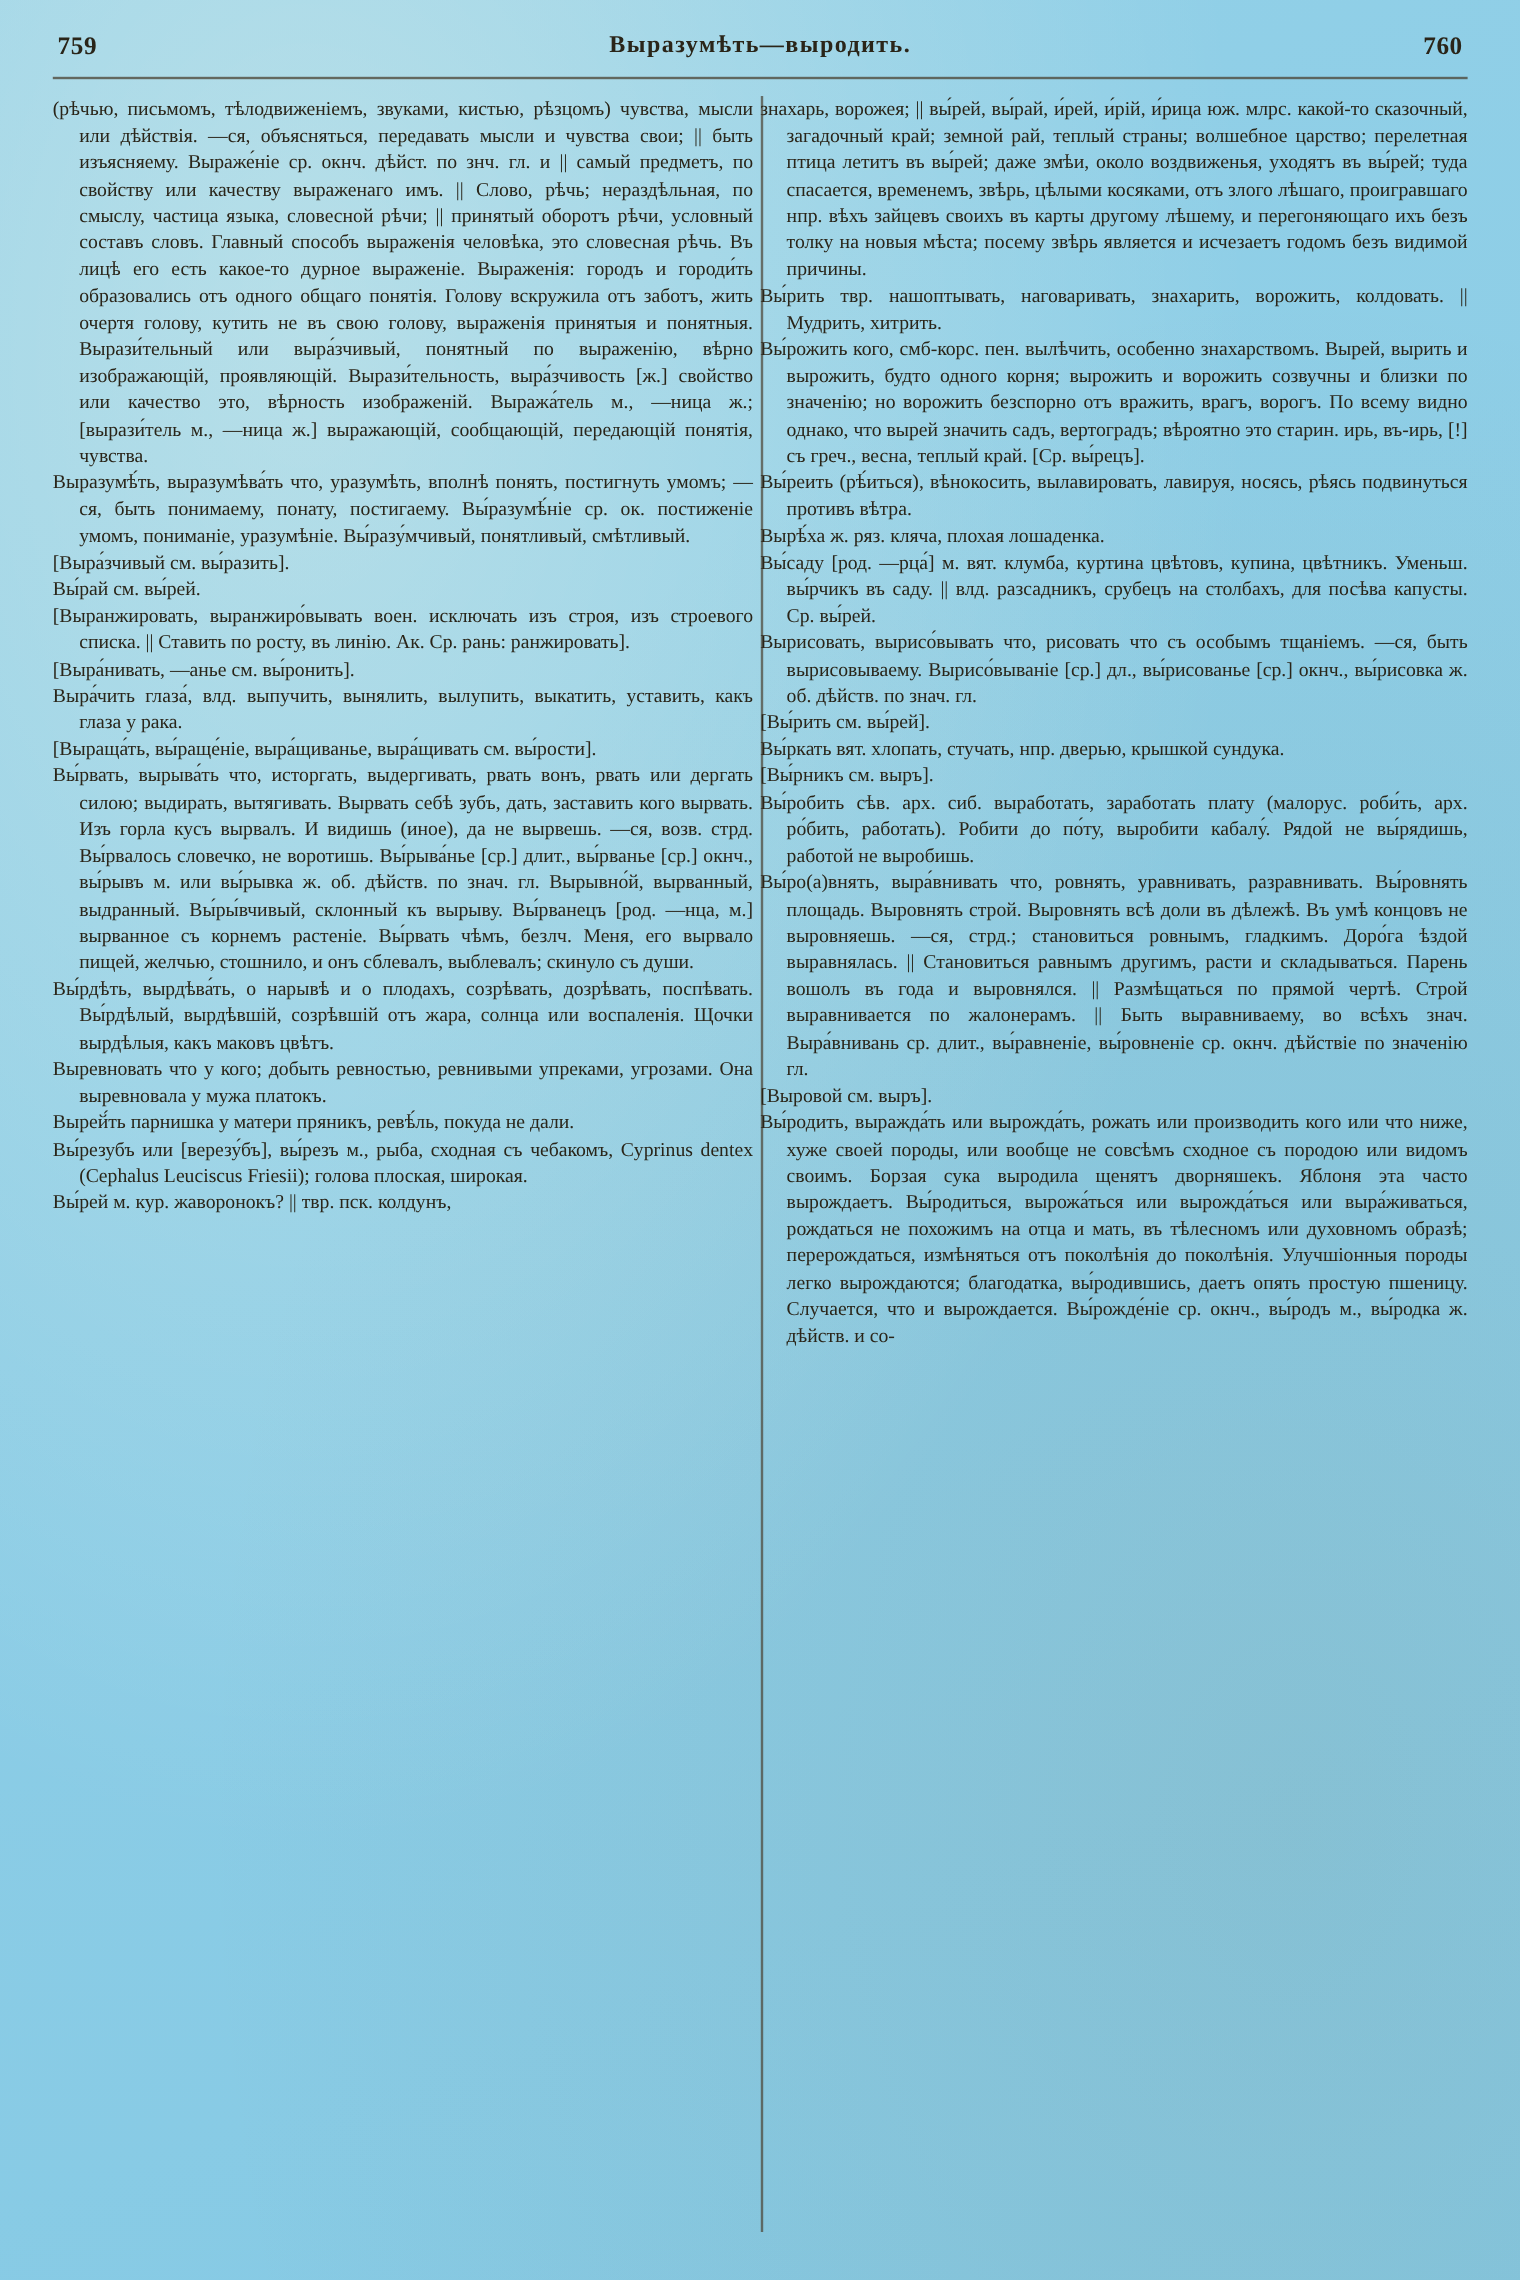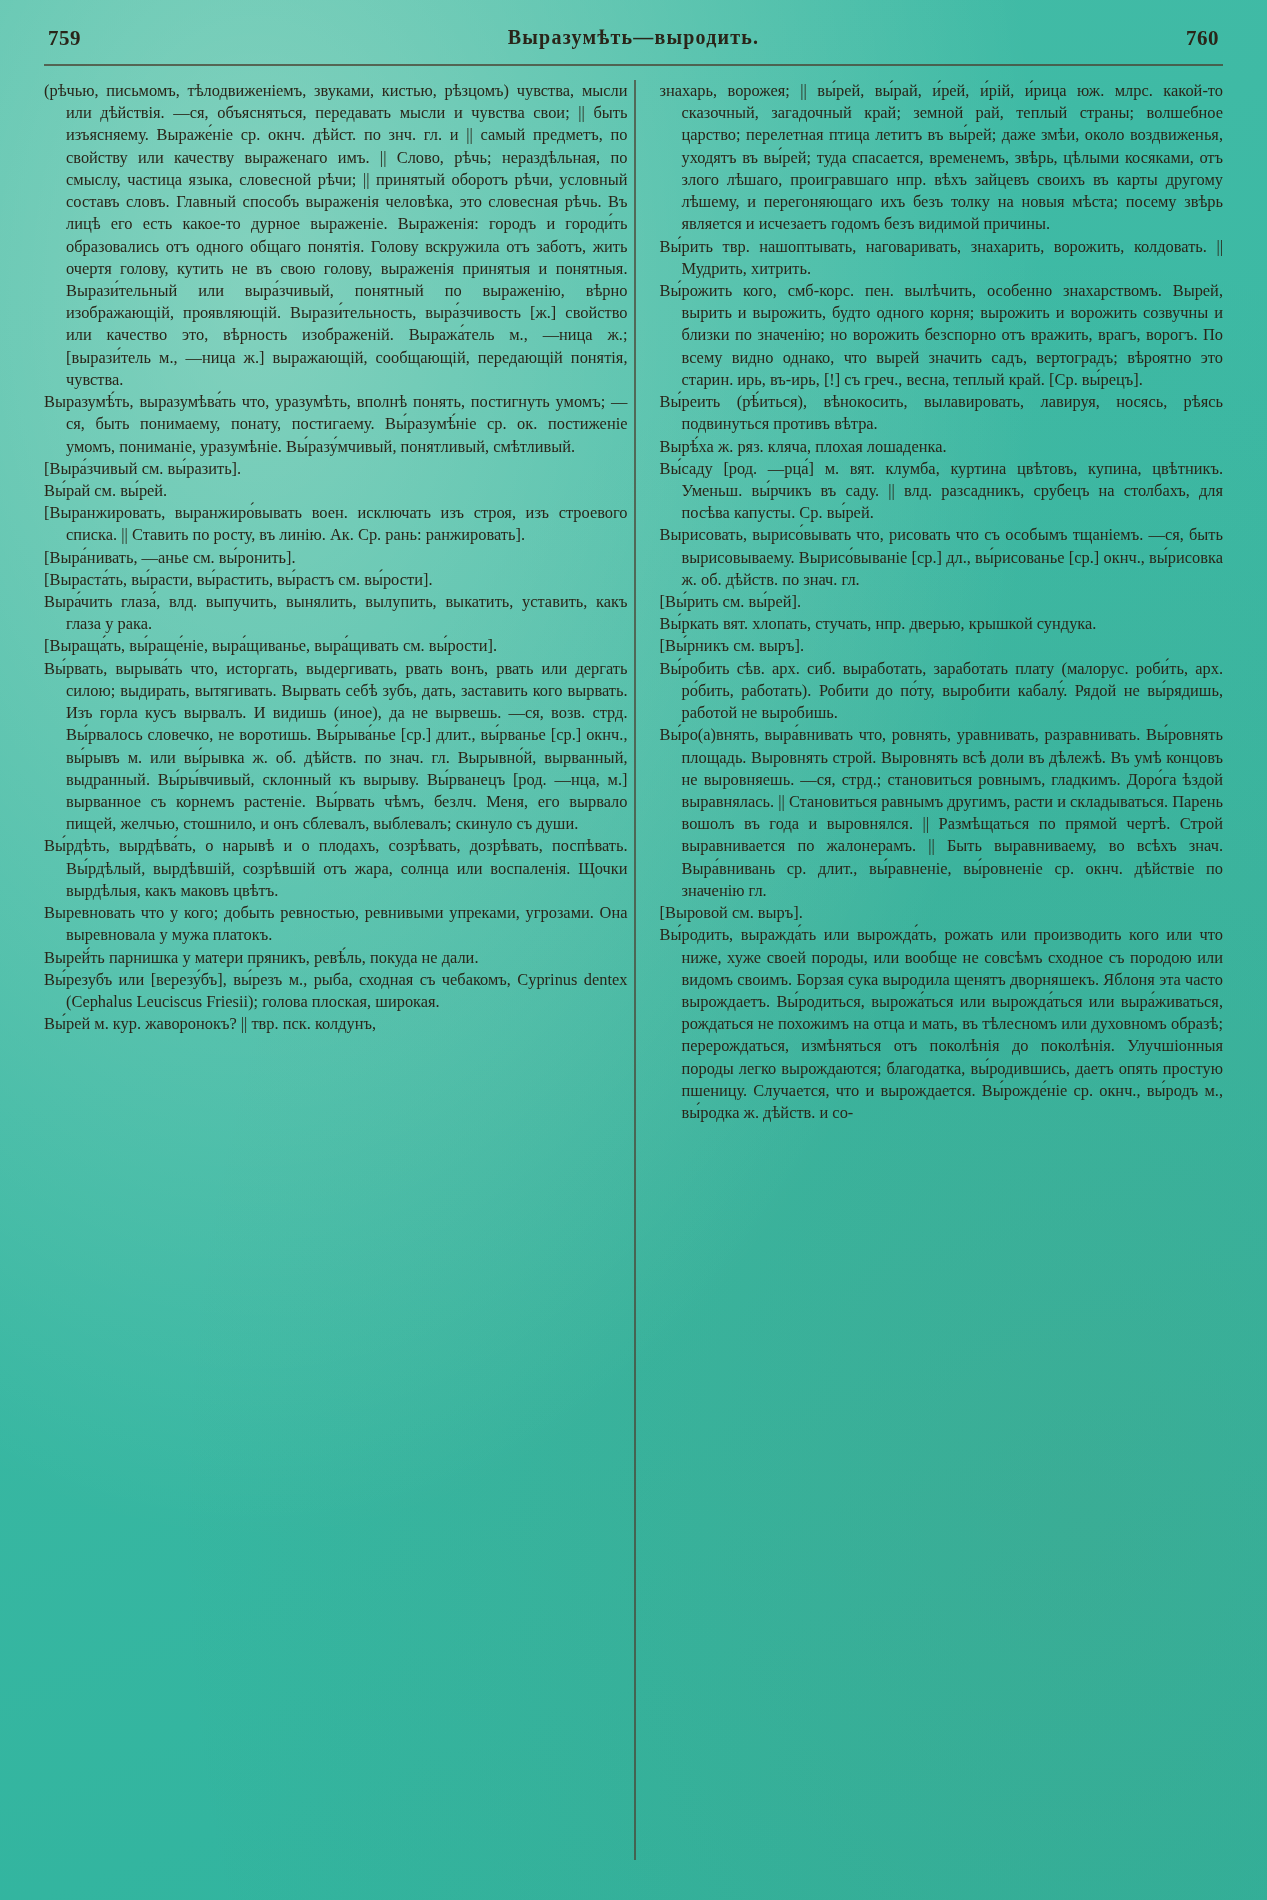--- a/index.html
+++ b/index.html
@@ -4,21 +4,21 @@
 <style>
   html, body {
     margin: 0;
     padding: 0;
     background: #cfc8b4;
   }
   .page {
     position: relative;
     width: 1267px;
     height: 1900px;
-    background: #14b8a6;
+    background: #7dd3fc;
     box-sizing: border-box;
     font-family: "Liberation Serif", serif;
     color: #2a2519;
     overflow: hidden;
   }
   .page::before {
     content: "";
     position: absolute;
     inset: 0;
     background:
@@ -73,21 +73,21 @@
   }
   .col {
     width: 50%;
     box-sizing: border-box;
     font-size: 16.4px;
     line-height: 1.355;
     text-align: justify;
     hyphens: none;
   }
   .col-left { padding-right: 6px; }
-  .col-right { padding-left: 26px; }
+  .col-right { }
   .divider {
     position: absolute;
     top: 80px;
     bottom: 40px;
     left: 50%;
     width: 2px;
     background: #4a4132;
     opacity: 0.7;
   }
   .entry {
@@ -112,21 +112,20 @@
   <div class="divider"></div>
 
   <div class="columns">
     <div class="col col-left">
       <p class="entry">(рѣчью, письмомъ, тѣлодвиженіемъ, звуками, кистью, рѣзцомъ) чувства, мысли или дѣйствія. —ся, объясняться, передавать мысли и чувства свои; || быть изъясняему. Выраже́ніе ср. окнч. дѣйст. по знч. гл. и || самый предметъ, по свойству или качеству выраженаго имъ. || Слово, рѣчь; нераздѣльная, по смыслу, частица языка, словесной рѣчи; || принятый оборотъ рѣчи, условный составъ словъ. Главный способъ выраженія человѣка, это словесная рѣчь. Въ лицѣ его есть какое-то дурное выраженіе. Выраженія: городъ и городи́ть образовались отъ одного общаго понятія. Голову вскружила отъ заботъ, жить очертя голову, кутить не въ свою голову, выраженія принятыя и понятныя. Вырази́тельный или выра́зчивый, понятный по выраженію, вѣрно изображающій, проявляющій. Вырази́тельность, выра́зчивость [ж.] свойство или качество это, вѣрность изображеній. Выража́тель м., —ница ж.; [вырази́тель м., —ница ж.] выражающій, сообщающій, передающій понятія, чувства.</p>
       <p class="entry">Выразумѣ́ть, выразумѣва́ть что, уразумѣть, вполнѣ понять, постигнуть умомъ; —ся, быть понимаему, понату, постигаему. Вы́разумѣ́ніе ср. ок. постиженіе умомъ, пониманіе, уразумѣніе. Вы́разу́мчивый, понятливый, смѣтливый.</p>
       <p class="entry">[Выра́зчивый см. вы́разить].</p>
       <p class="entry">Вы́рай см. вы́рей.</p>
       <p class="entry">[Выранжировать, выранжиро́вывать воен. исключать изъ строя, изъ строевого списка. || Ставить по росту, въ линію. Ак. Ср. рань: ранжировать].</p>
       <p class="entry">[Выра́нивать, —анье см. вы́ронить].</p>
-      <p class="entry">[Выраста́ть, вы́расти, вы́растить, вы́растъ см. вы́рости].</p>
       <p class="entry">Выра́чить глаза́, влд. выпучить, вынялить, вылупить, выкатить, уставить, какъ глаза у рака.</p>
       <p class="entry">[Выраща́ть, вы́раще́ніе, выра́щиванье, выра́щивать см. вы́рости].</p>
       <p class="entry">Вы́рвать, вырыва́ть что, исторгать, выдергивать, рвать вонъ, рвать или дергать силою; выдирать, вытягивать. Вырвать себѣ зубъ, дать, заставить кого вырвать. Изъ горла кусъ вырвалъ. И видишь (иное), да не вырвешь. —ся, возв. стрд. Вы́рвалось словечко, не воротишь. Вы́рыва́нье [ср.] длит., вы́рванье [ср.] окнч., вы́рывъ м. или вы́рывка ж. об. дѣйств. по знач. гл. Вырывно́й, вырванный, выдранный. Вы́ры́вчивый, склонный къ вырыву. Вы́рванецъ [род. —нца, м.] вырванное съ корнемъ растеніе. Вы́рвать чѣмъ, безлч. Меня, его вырвало пищей, желчью, стошнило, и онъ сблевалъ, выблевалъ; скинуло съ души.</p>
       <p class="entry">Вы́рдѣть, вырдѣва́ть, о нарывѣ и о плодахъ, созрѣвать, дозрѣвать, поспѣвать. Вы́рдѣлый, вырдѣвшій, созрѣвшій отъ жара, солнца или воспаленія. Щочки вырдѣлыя, какъ маковъ цвѣтъ.</p>
       <p class="entry">Выревновать что у кого; добыть ревностью, ревнивыми упреками, угрозами. Она выревновала у мужа платокъ.</p>
       <p class="entry">Вырей́ть парнишка у матери пряникъ, ревѣ́ль, покуда не дали.</p>
       <p class="entry">Вы́резубъ или [верезу́бъ], вы́резъ м., рыба, сходная съ чебакомъ, Cyprinus dentex (Cephalus Leuciscus Friesii); голова плоская, широкая.</p>
       <p class="entry">Вы́рей м. кур. жаворонокъ? || твр. пск. колдунъ,</p>
     </div>
     <div class="col col-right">

